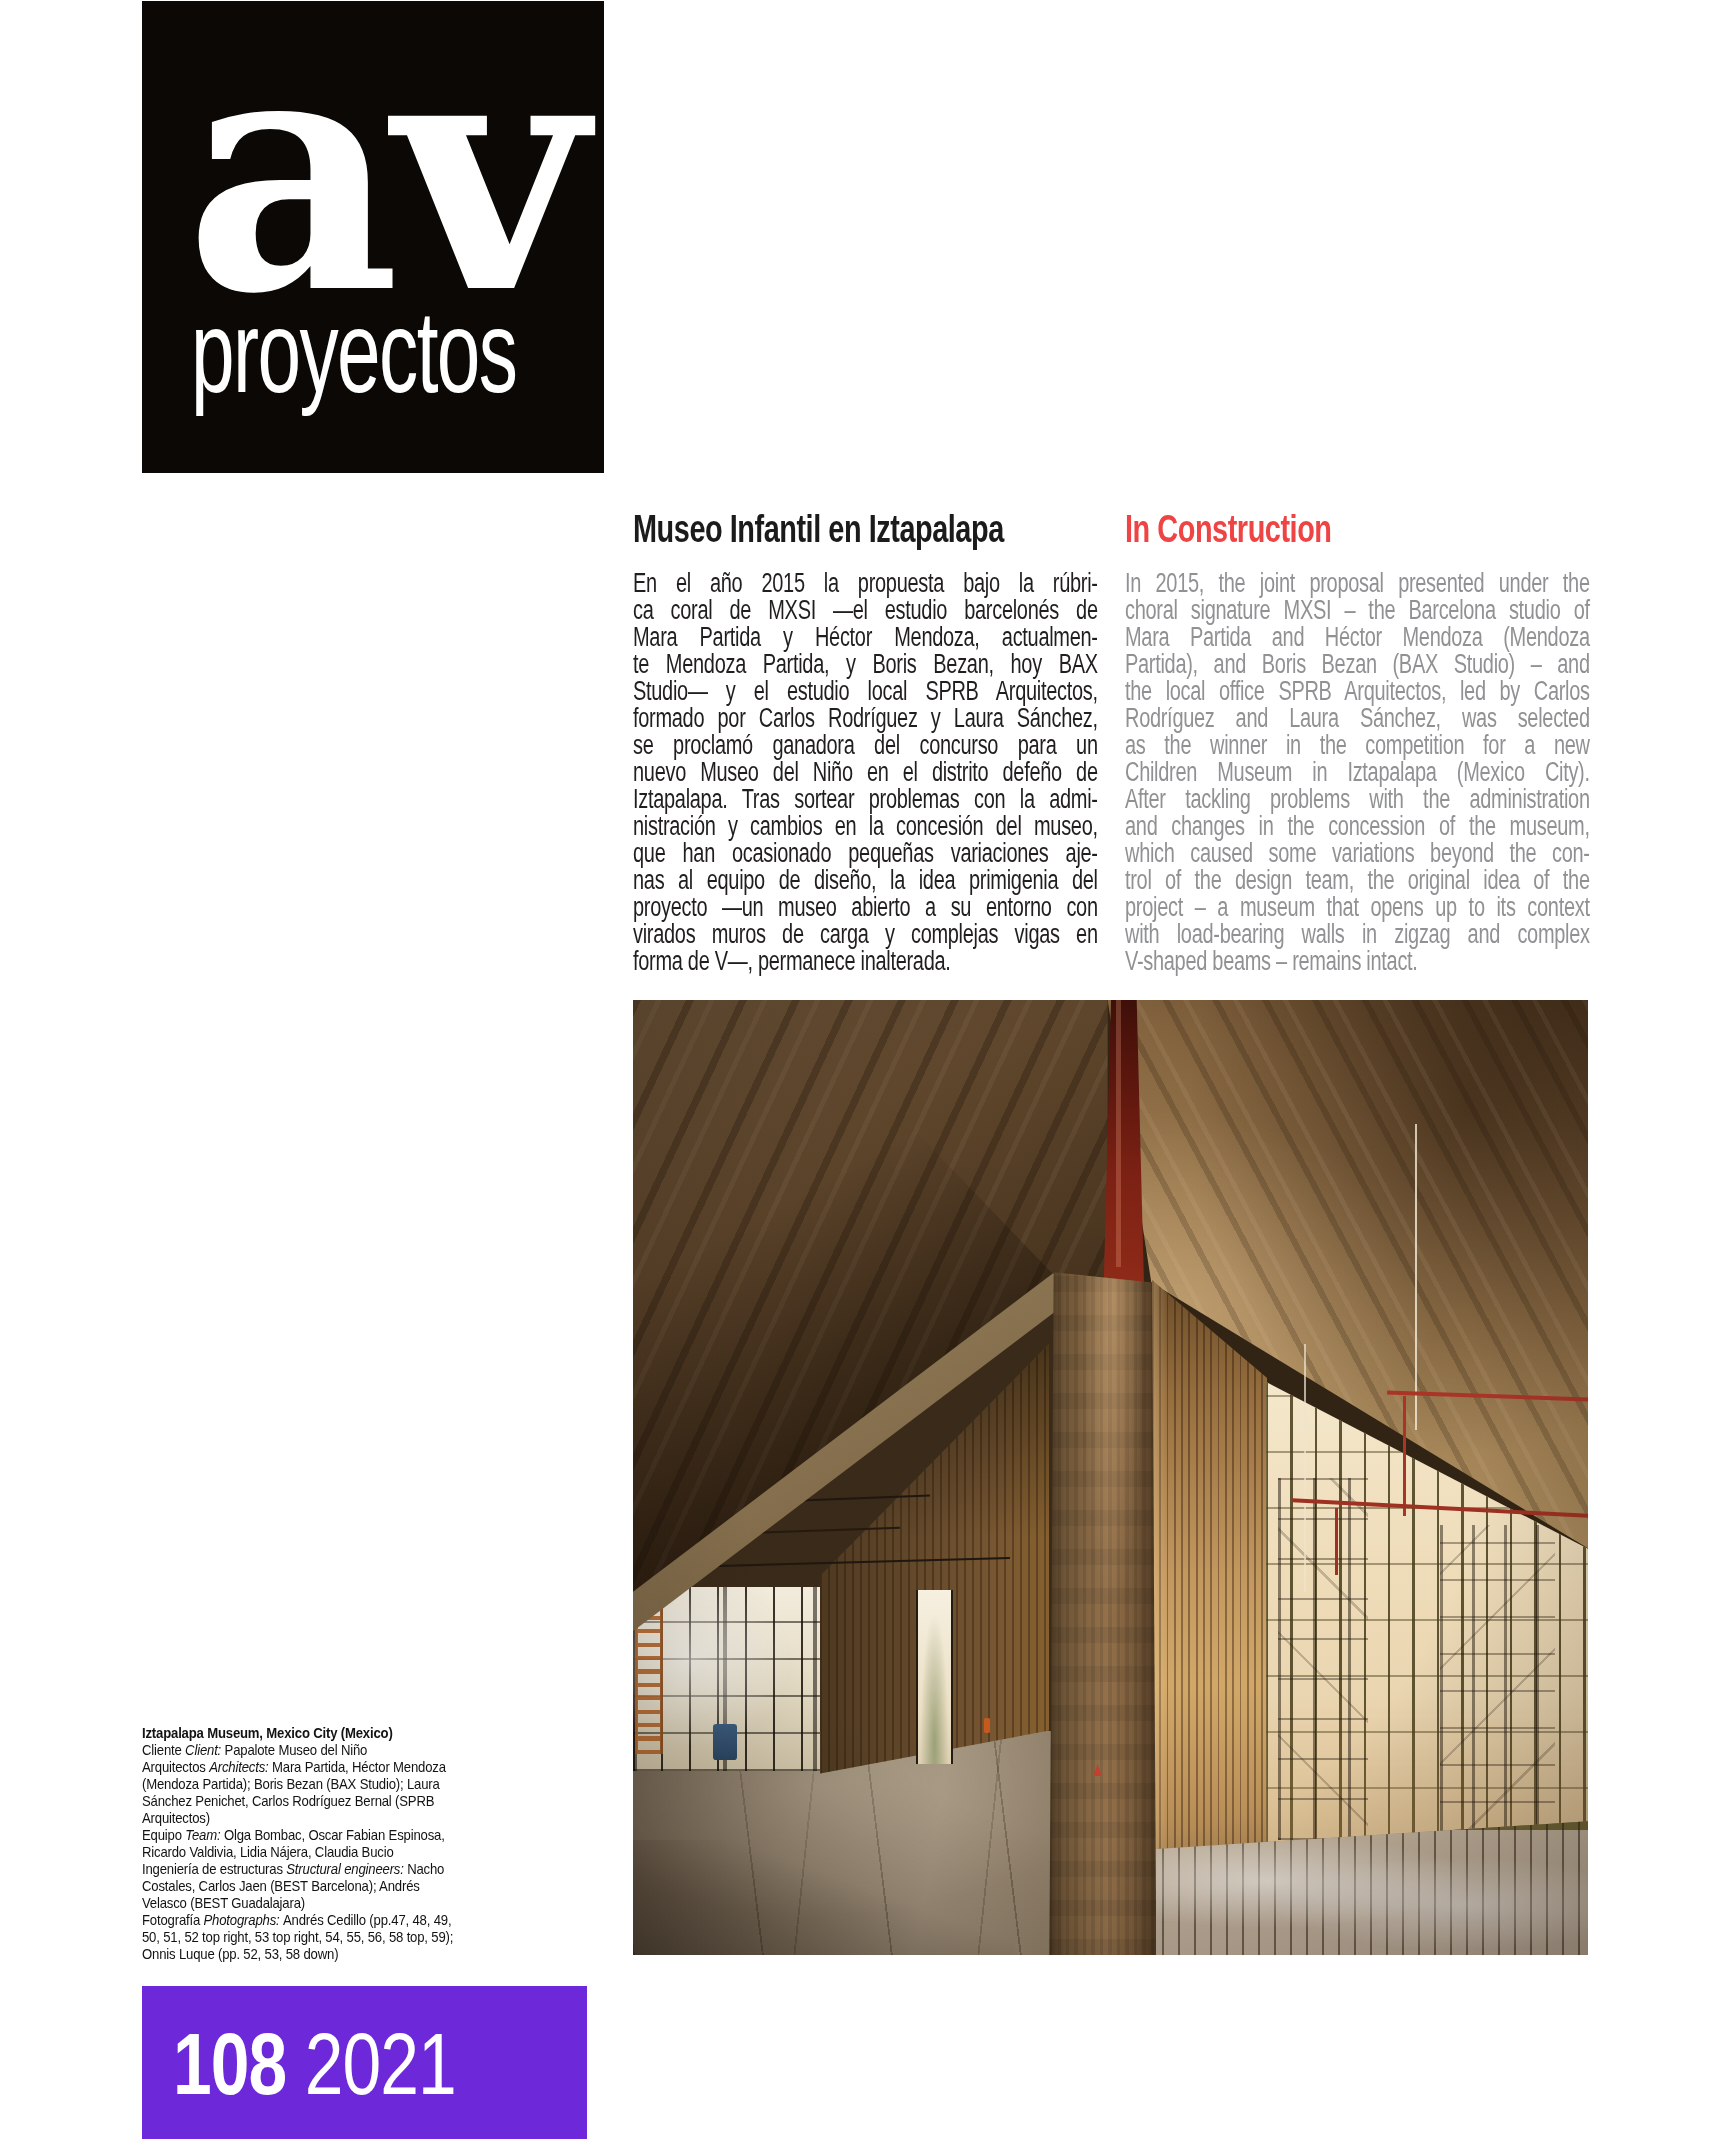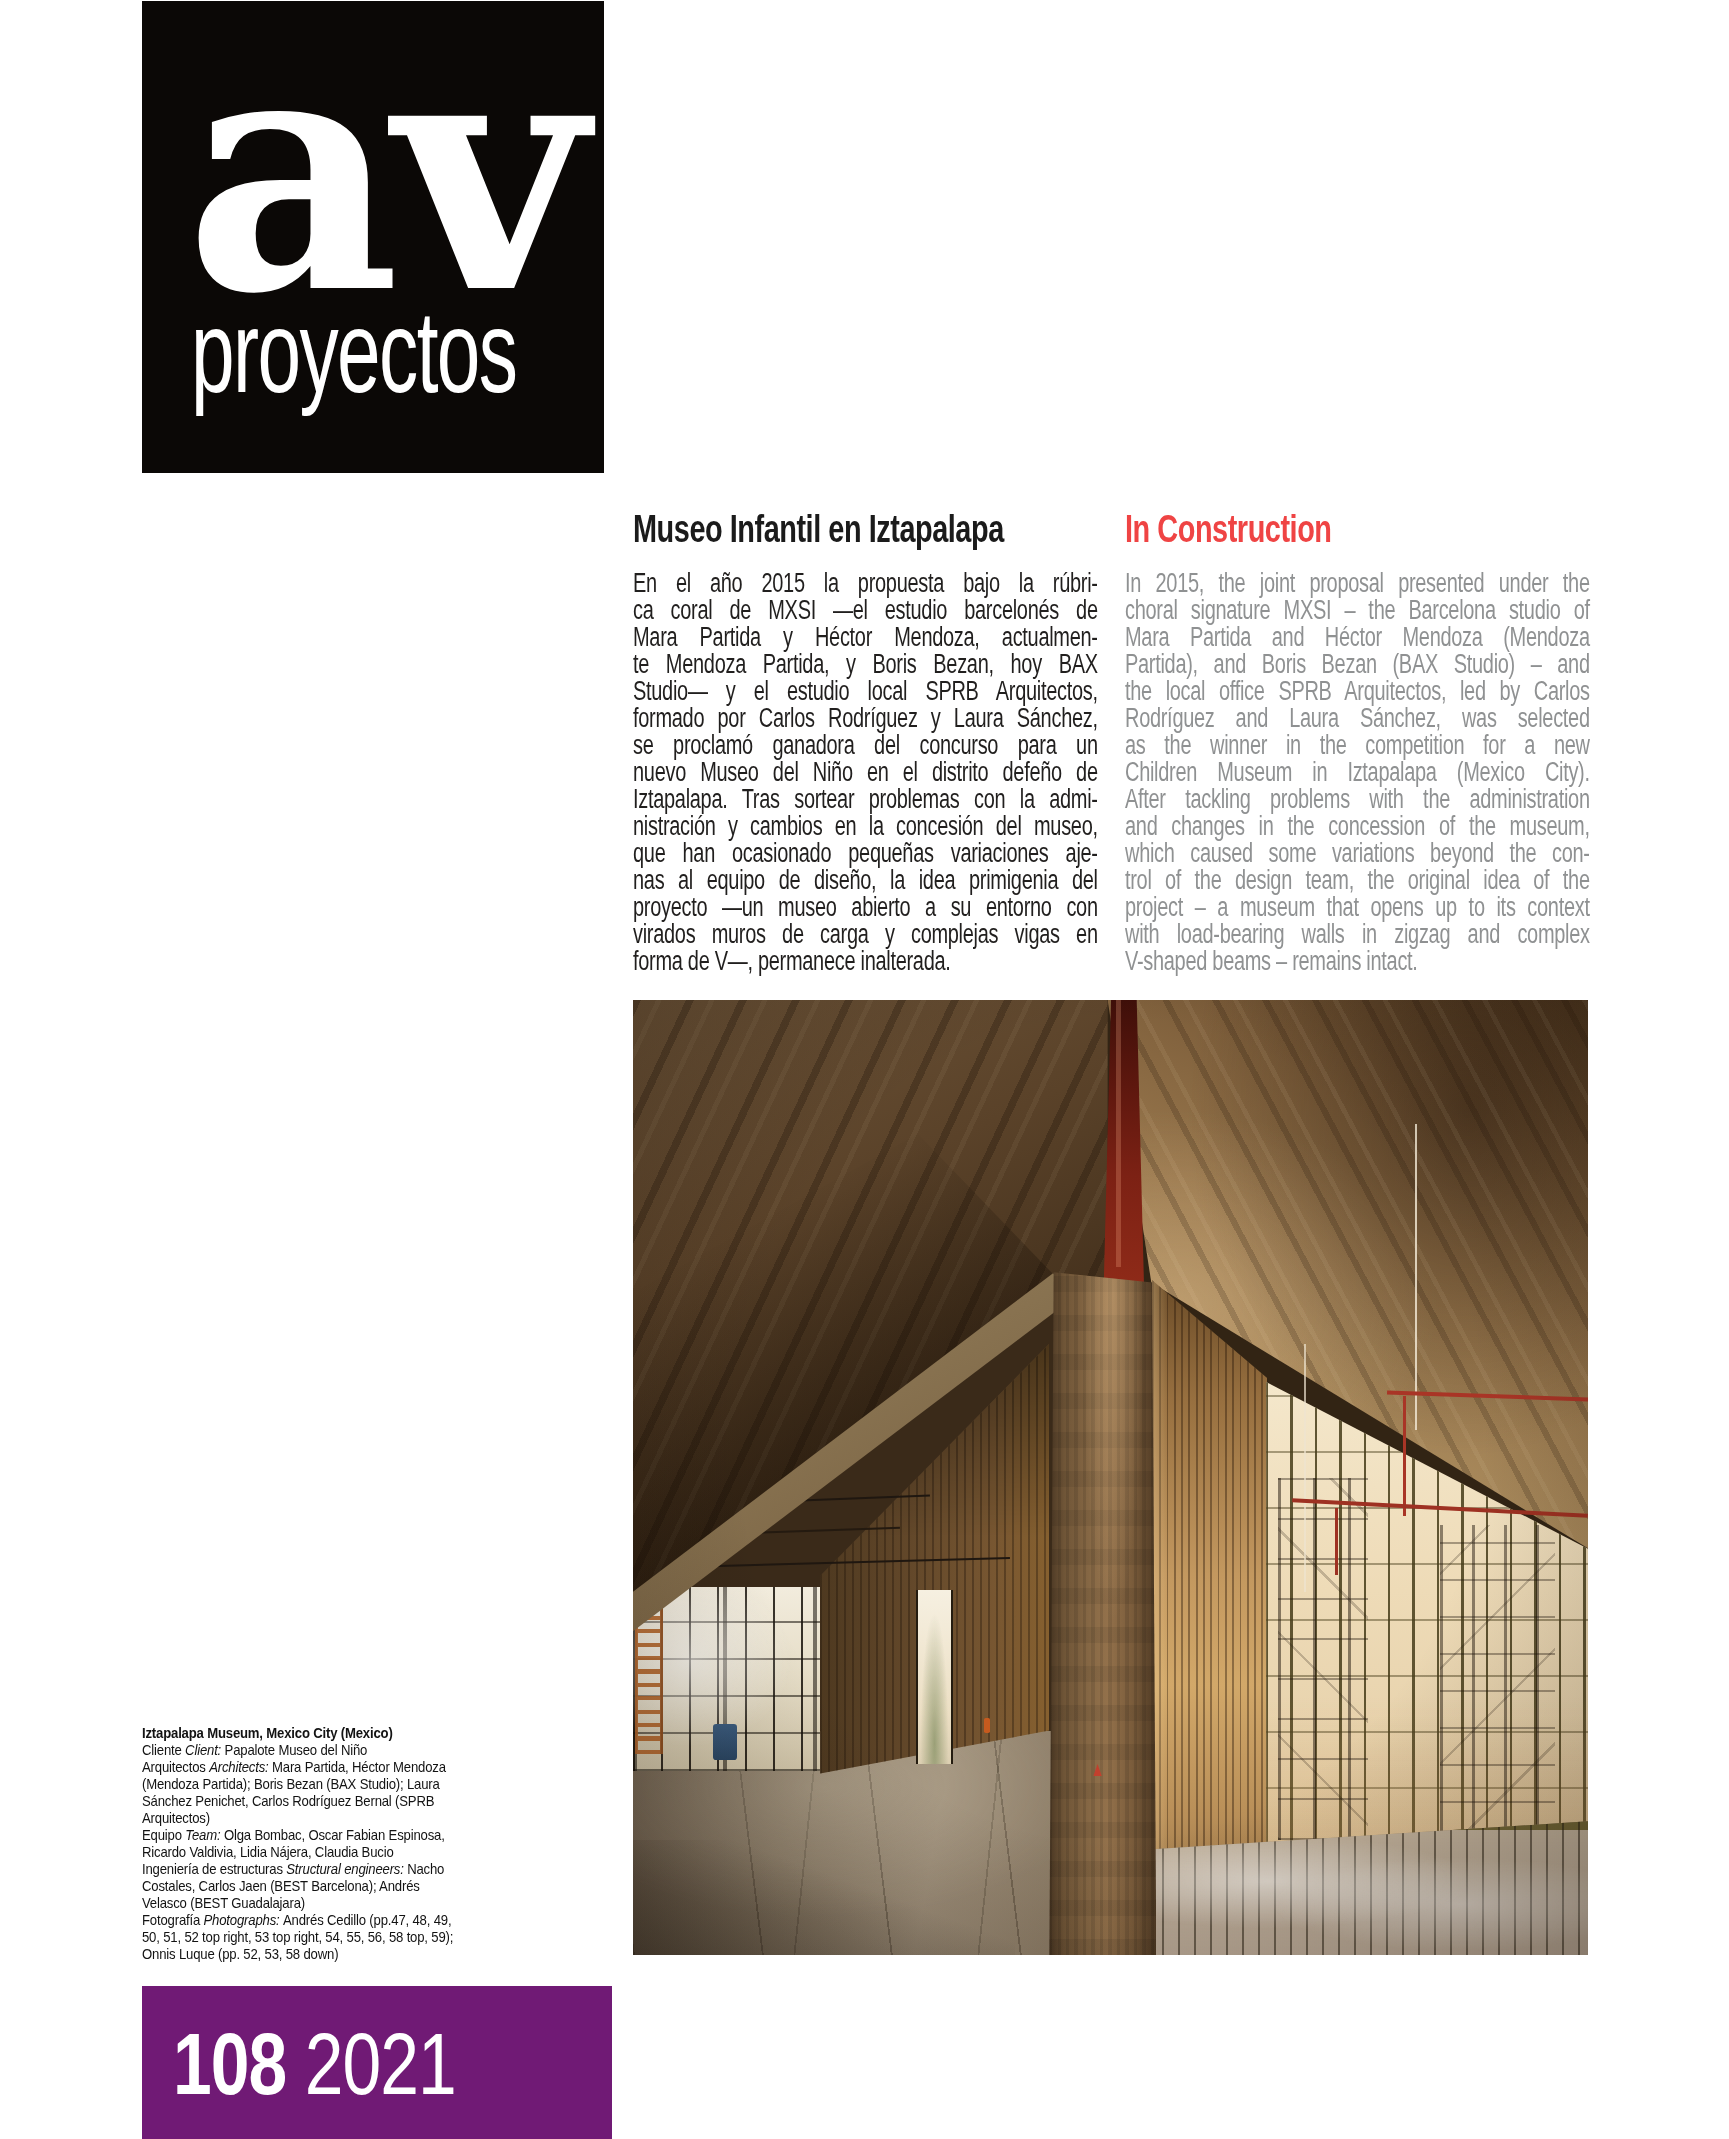--- a/index.html
+++ b/index.html
@@ -26,21 +26,21 @@
   .col .line.last{text-align-last:left;}
 
   
   #credits{position:absolute;left:142px;top:1725px;width:427px;color:#131313;}
   .credit-line{width:395px;font-size:14.6px;line-height:17px;letter-spacing:-0.2px;
                transform:scaleX(.9);transform-origin:left;white-space:nowrap;}
   .seg-b{font-weight:700;}
   .seg-i{font-style:italic;}
 
   
-  .footer-box{position:absolute;left:142px;top:1986px;width:445px;height:154px;background:#701a75;padding-left:25px;}
+  .footer-box{position:absolute;left:142px;top:1986px;width:445px;height:154px;background:#6d28d9;}
   .footer-text{position:absolute;left:31px;top:34px;font-size:87px;line-height:1;color:#fff;
                letter-spacing:-1.2px;transform:scaleX(.8);transform-origin:left;white-space:nowrap;}
   .footer-issue{font-weight:700;}
   .footer-year{font-weight:400;}
 
   
   .photo{position:absolute;left:633px;top:1000px;width:955px;height:955px;overflow:hidden;background:#32241ا4;}
   .photo{background:#322414;}
   .photo>div{position:absolute;}
 

